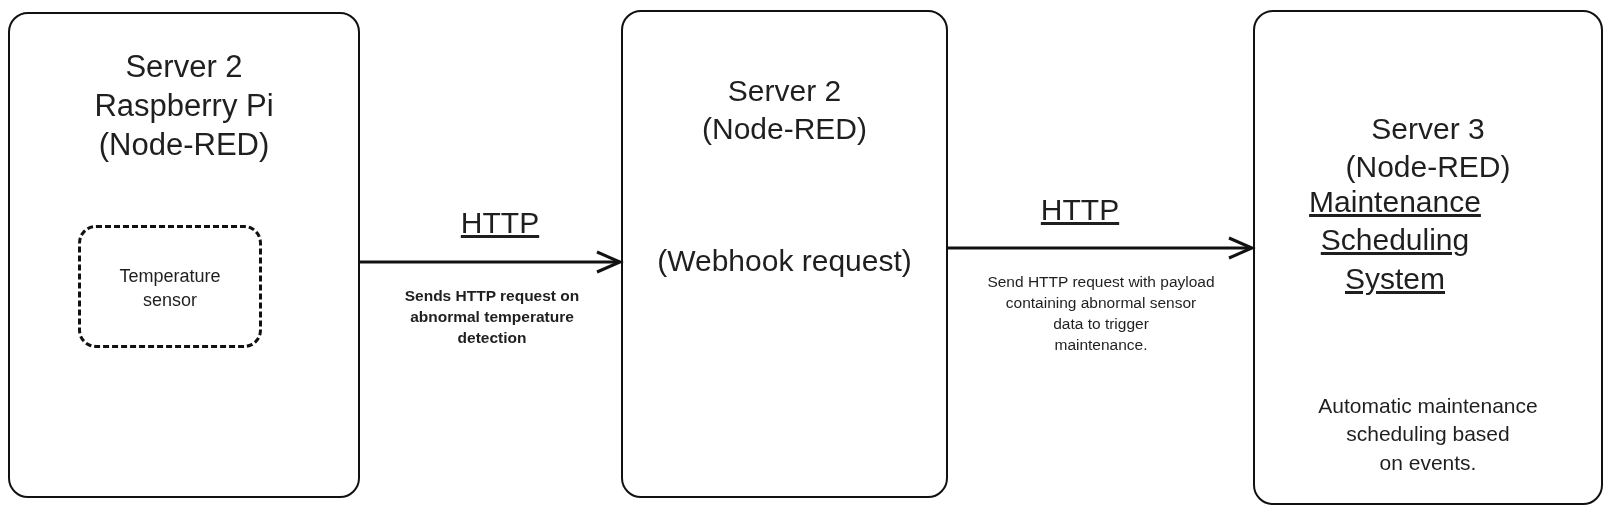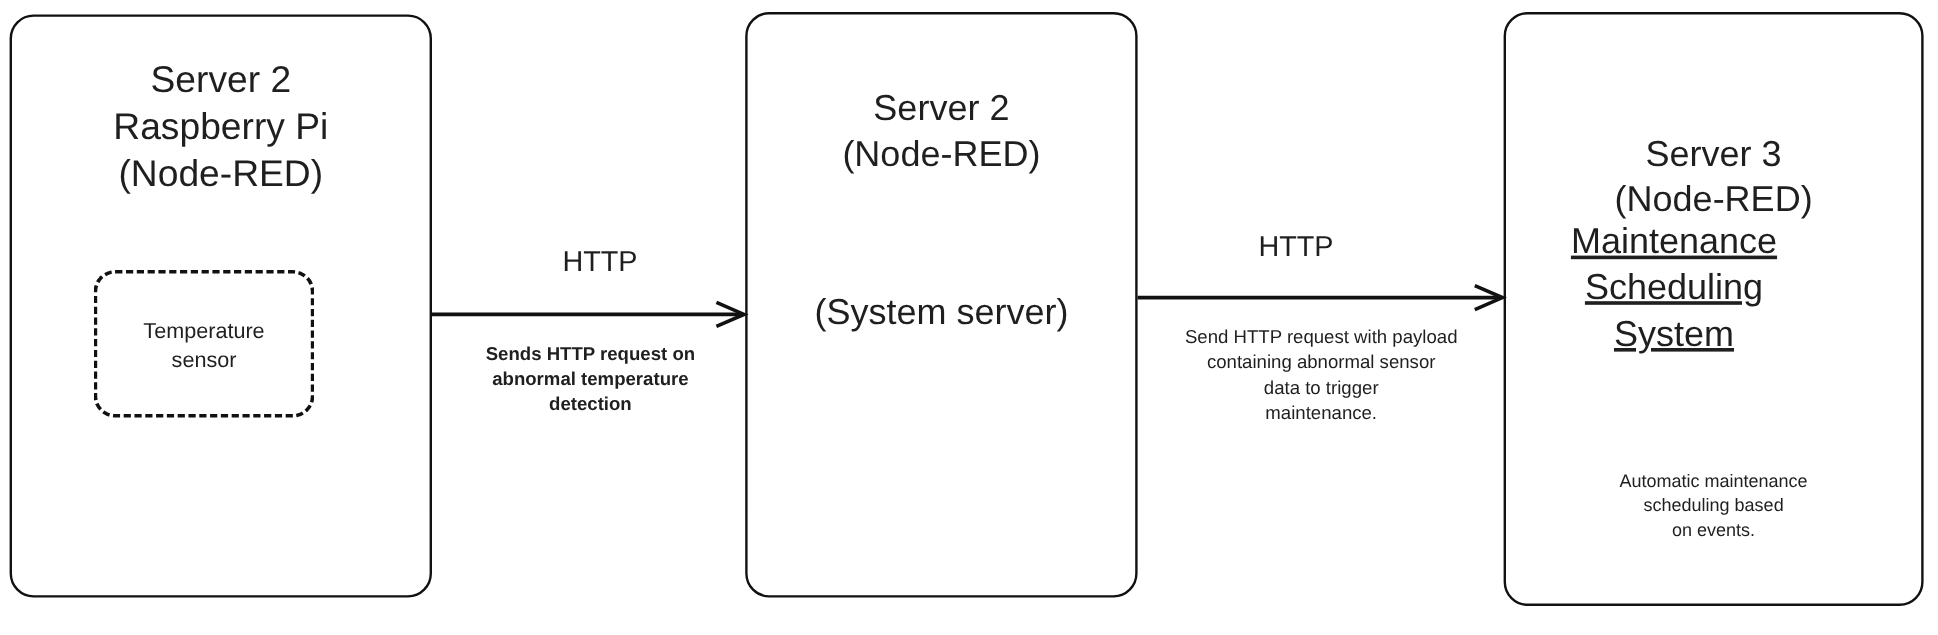--- a/index.html
+++ b/index.html
@@ -58,28 +58,29 @@
     font-size: 30px;
     line-height: 1.28;
   }
 
   .sensor-label {
     font-size: 18px;
     line-height: 1.32;
   }
 
   .body-sm {
-    font-size: 15px;
+    font-size: 21px;
     line-height: 1.35;
     text-align: center;
   }
 
   .edge-label-lg {
-    font-size: 24px;
+    font-size: 30px;
     line-height: 1.2;
+    text-decoration: underline;
   }
 
   .edge-label-sm {
     font-size: 15.5px;
     line-height: 1.35;
   }
 
   
   #arrow-layer {
     position: absolute;
@@ -107,21 +108,21 @@
 
   <div class="txt sensor-label" style="left:78px; top:265px; width:184px;">Temperature
 sensor</div>
 
   <div class="node-box" style="left:621px; top:10px; width:327px; height:488px;">
   </div>
 
   <div class="txt title-md" style="left:621px; top:72px; width:327px;">Server 2
 (Node-RED)</div>
 
-  <div class="txt title-md" style="left:621px; top:242px; width:327px;">(System server)</div>
+  <div class="txt title-md" style="left:621px; top:242px; width:327px;">(Webhook request)</div>
 
   <div class="node-box" style="left:1253px; top:10px; width:350px; height:495px;">
   </div>
 
   <div class="txt title-md" style="left:1253px; top:70px; width:350px;margin-top:40px;">Server 3
 (Node-RED)</div>
 
   <div class="txt title-md" style="left:1253px; top:183px; width:284px;text-decoration:underline;">Maintenance
 Scheduling
 System</div>

